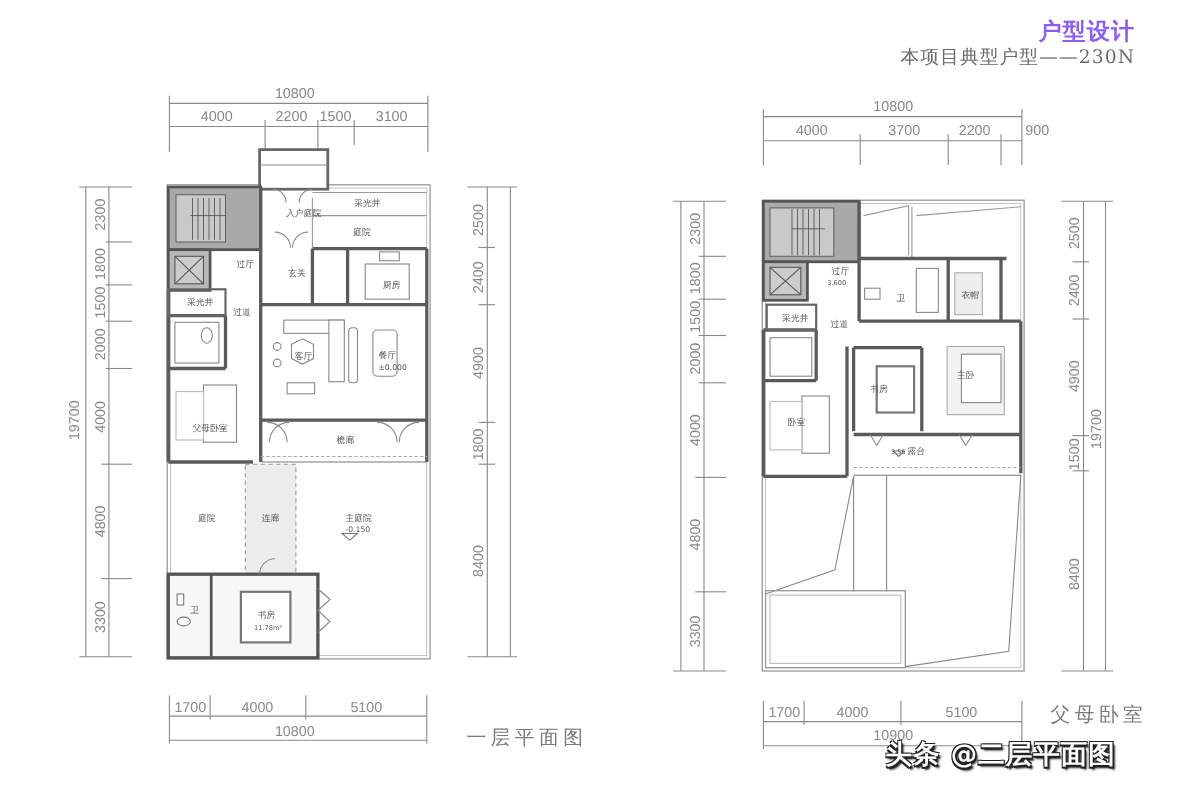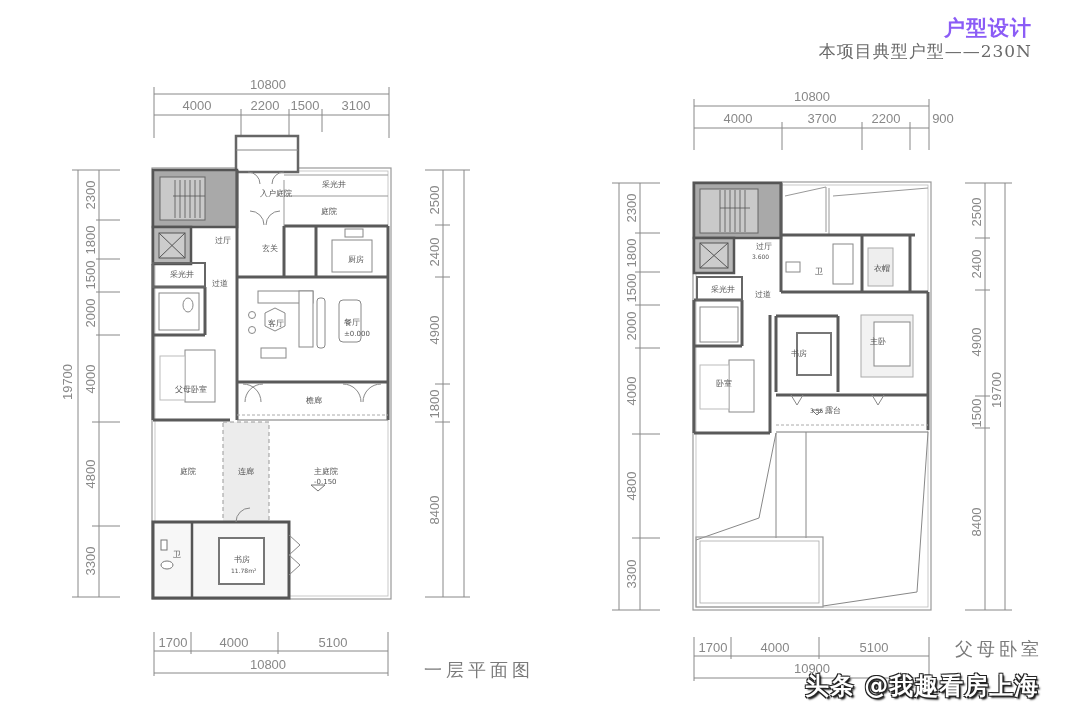--- a/index.html
+++ b/index.html
@@ -379,13 +379,13 @@
   </g>
   <text class="dim" x="713" y="652" text-anchor="middle">1700</text>
   <text class="dim" x="775" y="652" text-anchor="middle">4000</text>
   <text class="dim" x="874" y="652" text-anchor="middle">5100</text>
   <text class="dim" x="812" y="673" text-anchor="middle">10900</text>
 </svg>
 
 <div class="floor-label" style="left:424px; top:634px;margin-top:24px;">一层平面图</div>
 <div class="floor-label" style="left:955px; top:637px;">父母卧室</div>
 
-<div class="watermark">头条 @我趣看房上海</div>
+<div class="watermark">头条 @二层平面图</div>
 
 </body></html>

